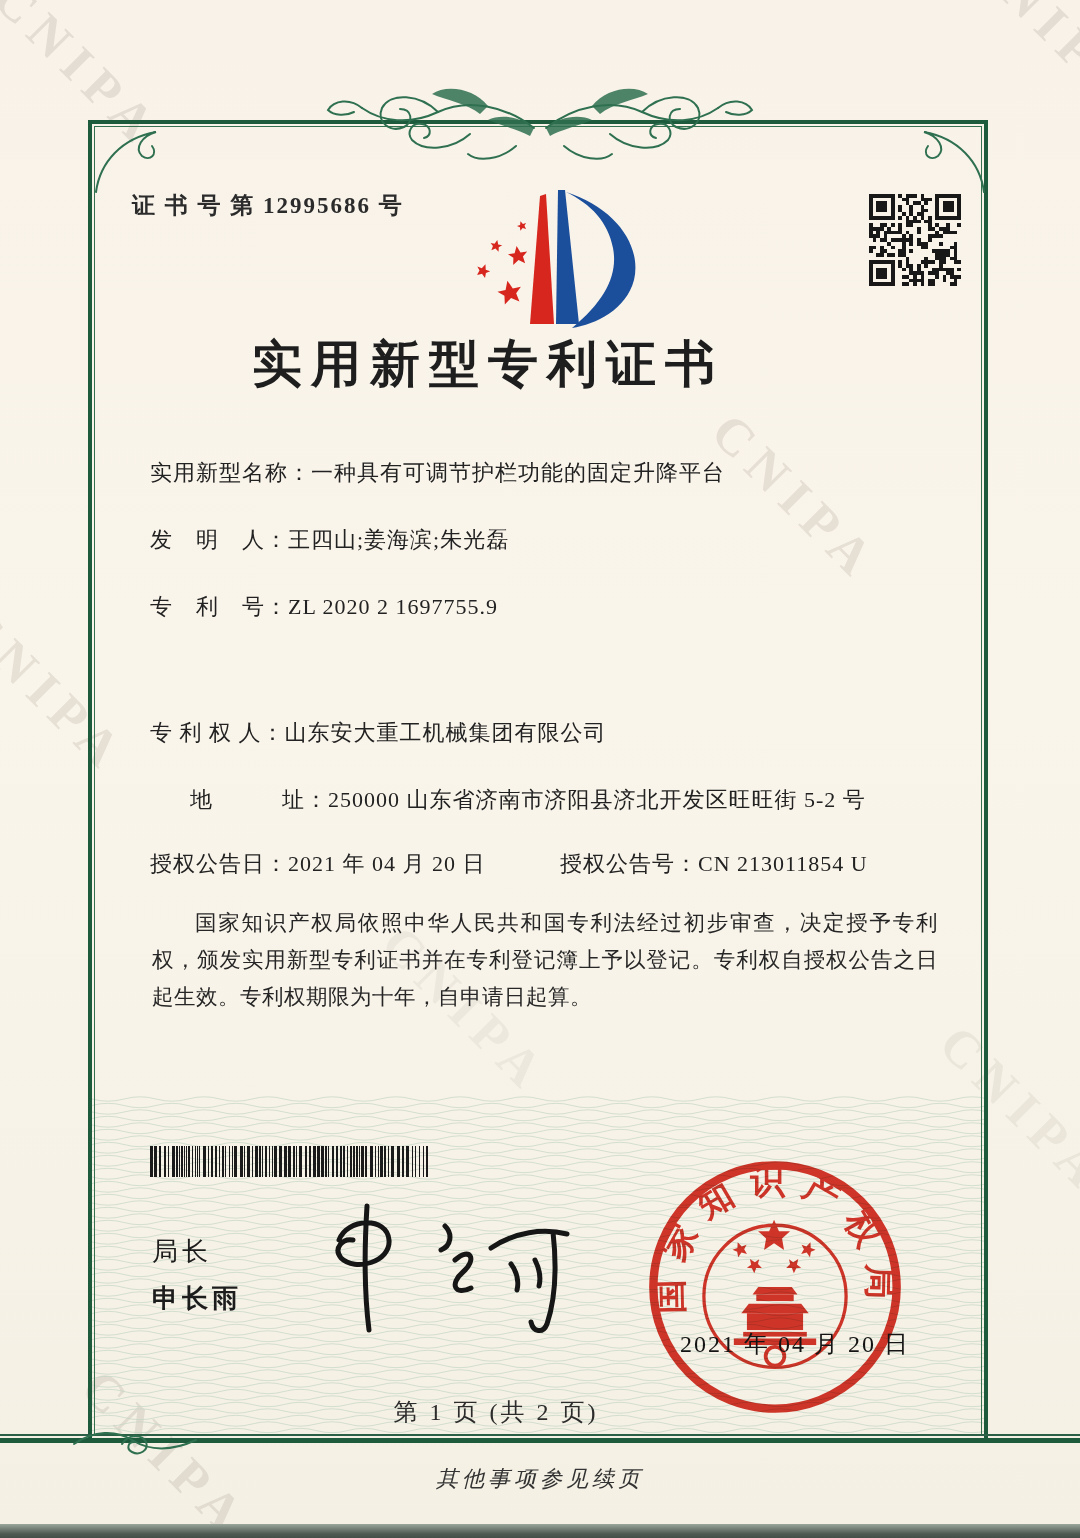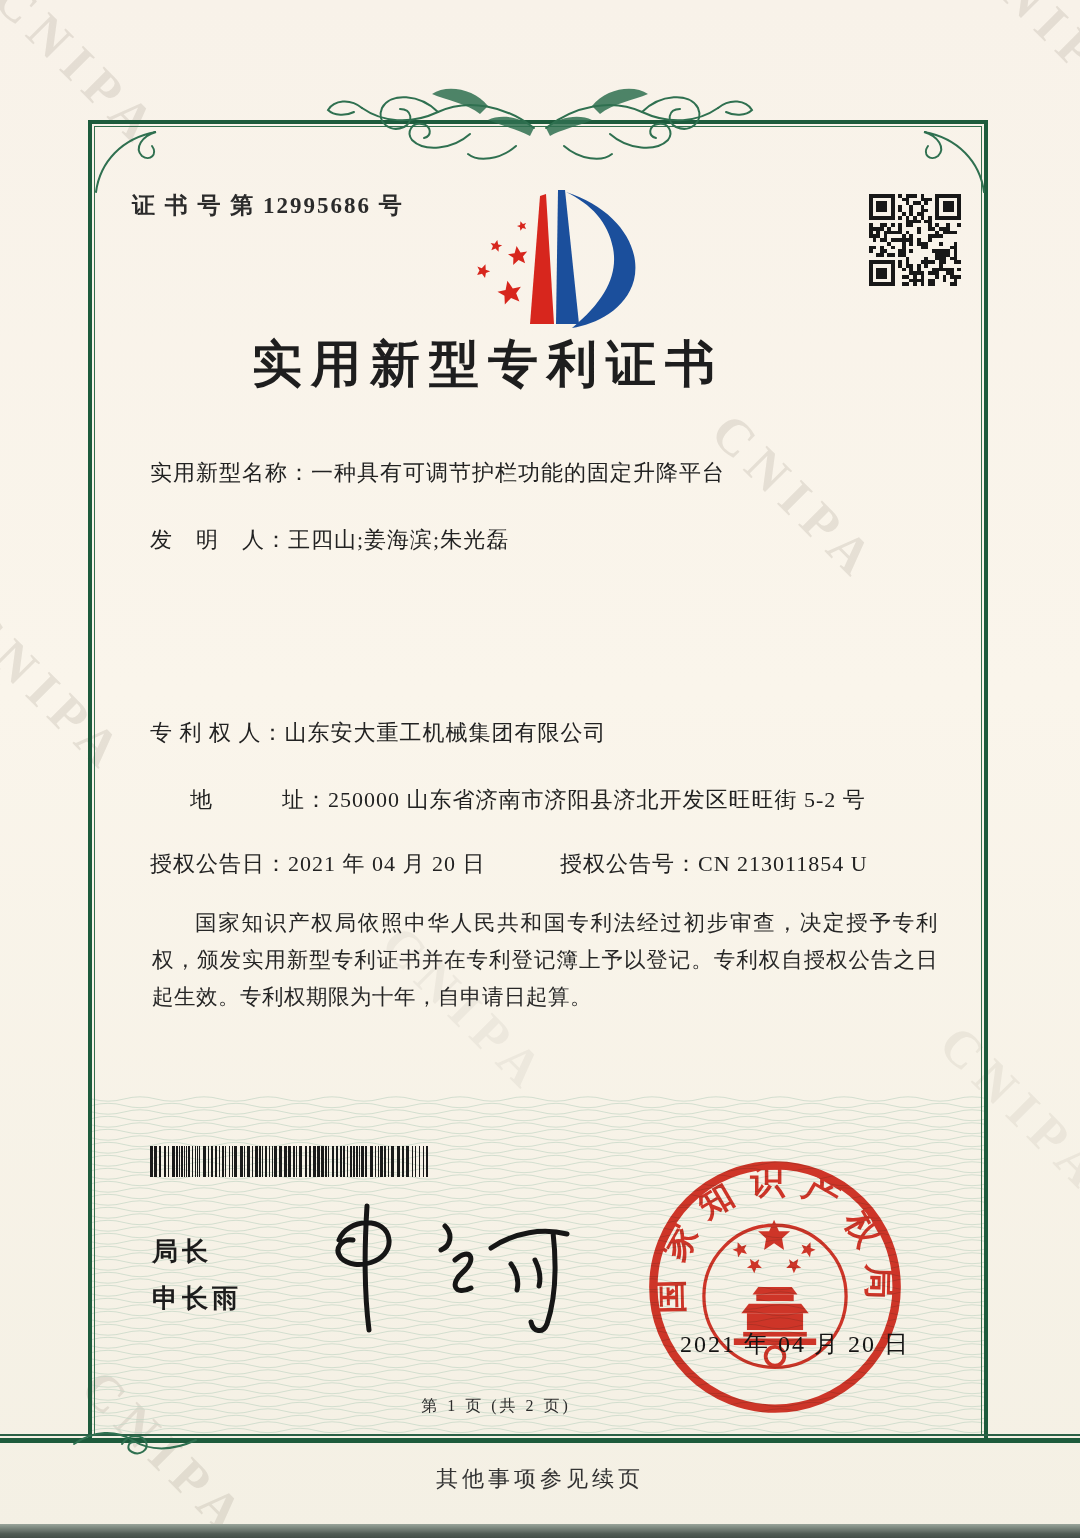--- a/index.html
+++ b/index.html
@@ -45,33 +45,33 @@
   .grant .g-no{position:absolute; left:560px; white-space:nowrap; letter-spacing:1px;text-align:center;}
   
   .body-text{position:absolute; left:148px; top:901px; width:794px; font-size:21.5px;
              line-height:37px; text-align:justify; color:#262626; letter-spacing:0.5px;}
   .body-text p{margin:4px; text-indent:2em;}
   
   .waves{position:absolute; left:92px; top:1096px; width:896px; height:340px;}
   .waves path{stroke:#c3d5c5; stroke-width:1; fill:none; opacity:.7;}
   .barcode{position:absolute; left:150px; top:1146px; width:286px; height:31px;}
   .barcode rect{fill:#1a1a1a;}
-  .director-role{position:absolute; left:152px; top:1234px; font-size:26px; font-weight:700;
+  .director-role{position:absolute; left:152px; top:1234px; font-size:26px; font-weight:400;
                  letter-spacing:4px; color:#1c1c1c; font-family:"Liberation Sans","DejaVu Sans",sans-serif;text-align:right;}
   .director-name{position:absolute; left:152px; top:1281px; font-size:26px; font-weight:600;
                  letter-spacing:4px; color:#1c1c1c; font-family:"Liberation Sans","DejaVu Sans",sans-serif;}
   .signature{position:absolute; left:295px; top:1188px; width:290px; height:155px;}
   .signature path{stroke:#161616; stroke-width:5; fill:none; stroke-linecap:round; stroke-linejoin:round;}
   .seal{position:absolute; left:644px; top:1156px; width:262px; height:262px; opacity:.93; mix-blend-mode:multiply;}
   .seal-date{position:absolute; left:680px; top:1328px; font-size:24px; letter-spacing:2px;
              color:#141414; white-space:nowrap;}
   .page-info{position:absolute; left:0; top:1396px; width:992px; text-align:center;
-             font-size:16px; letter-spacing:3px; color:#2c2c2c;}
+             font-size:24px; letter-spacing:3px; color:#2c2c2c;}
   .footer-note{position:absolute; left:0; top:1464px; width:1080px; text-align:center;
-               font-size:22px; letter-spacing:4px; color:#333;}
+               font-size:22px; letter-spacing:4px; color:#333;font-style:italic;}
   .bottom-strip{position:absolute; left:0; top:1524px; width:1080px; height:14px;
                 background:linear-gradient(180deg,#9aa59b 0%,#4f5b53 70%,#434f48 100%);}
 </style>
 </head>
 <body>
 
 <div class="page">
 
   <div class="wm wm1">CNIPA</div>
   <div class="wm wm2">CNIPA</div>
@@ -491,20 +491,23 @@
     </svg>
 
   <div class="title">实用新型专利证书</div>
 
   <div class="field f1">
     <span>发　明　人：</span><span>王四山;姜海滨;朱光磊</span>
   </div>
   <div class="field f0">
     <span>实用新型名称：</span><span>一种具有可调节护栏功能的固定升降平台</span>
   </div>
+  <div class="field f2">
+    <span>专　利　号：</span><span>ZL 2020 2 1697755.9</span>
+  </div>
   <div class="field f4">
     <span>专 利 权 人：</span><span>山东安大重工机械集团有限公司</span>
   </div>
   <div class="field f5">
     <span>地　　　址：</span><span>250000  山东省济南市济阳县济北开发区旺旺街 5-2 号</span>
   </div>
 
   <div class="grant">
     <span class="g-date"><span>授权公告日：</span><span>2021 年 04 月 20 日</span></span>
     <span class="g-no"><span>授权公告号：</span><span>CN 213011854 U</span></span>

